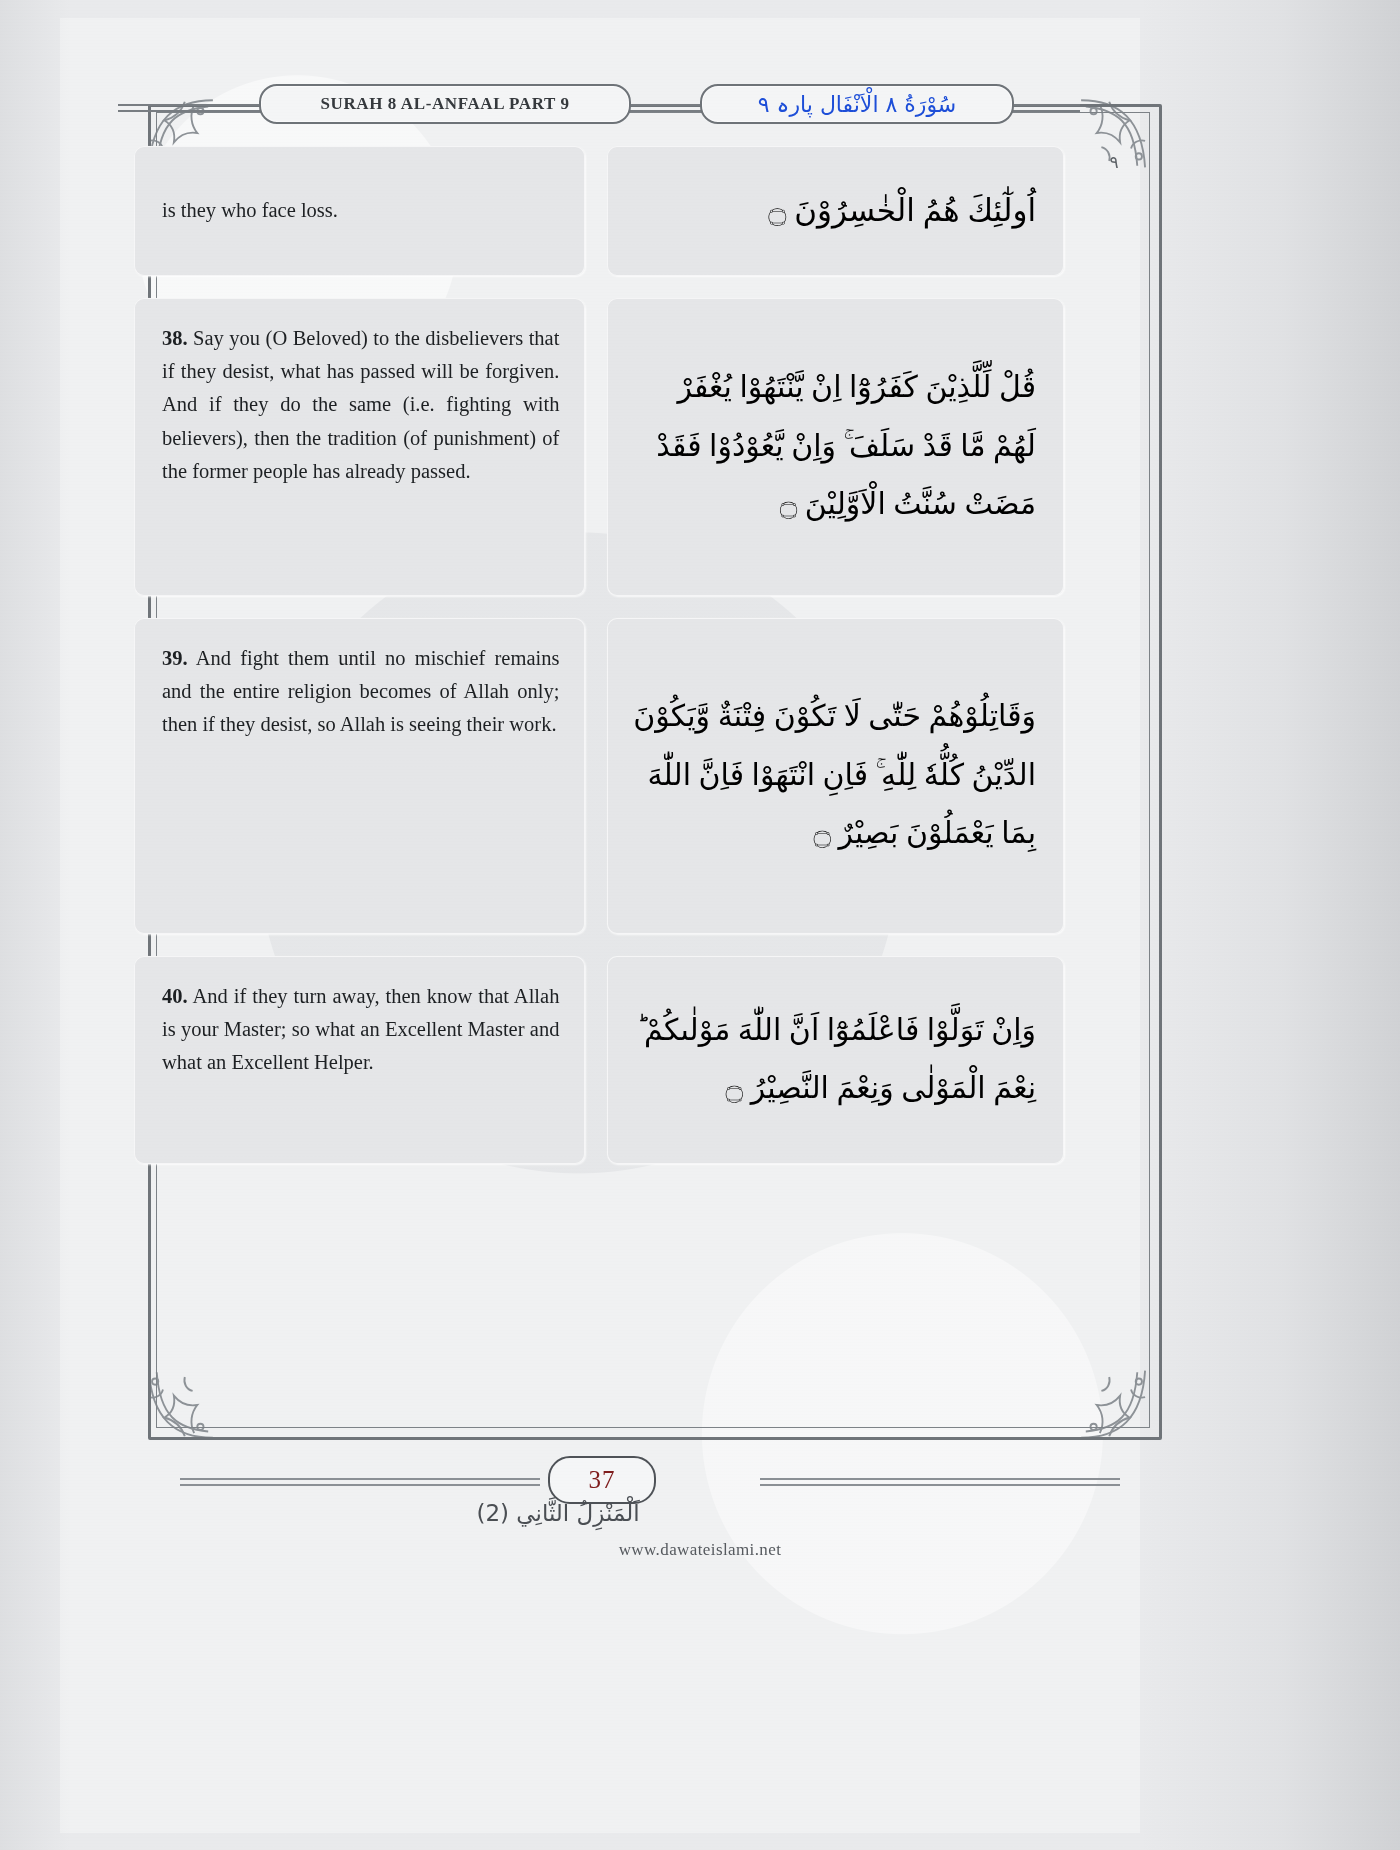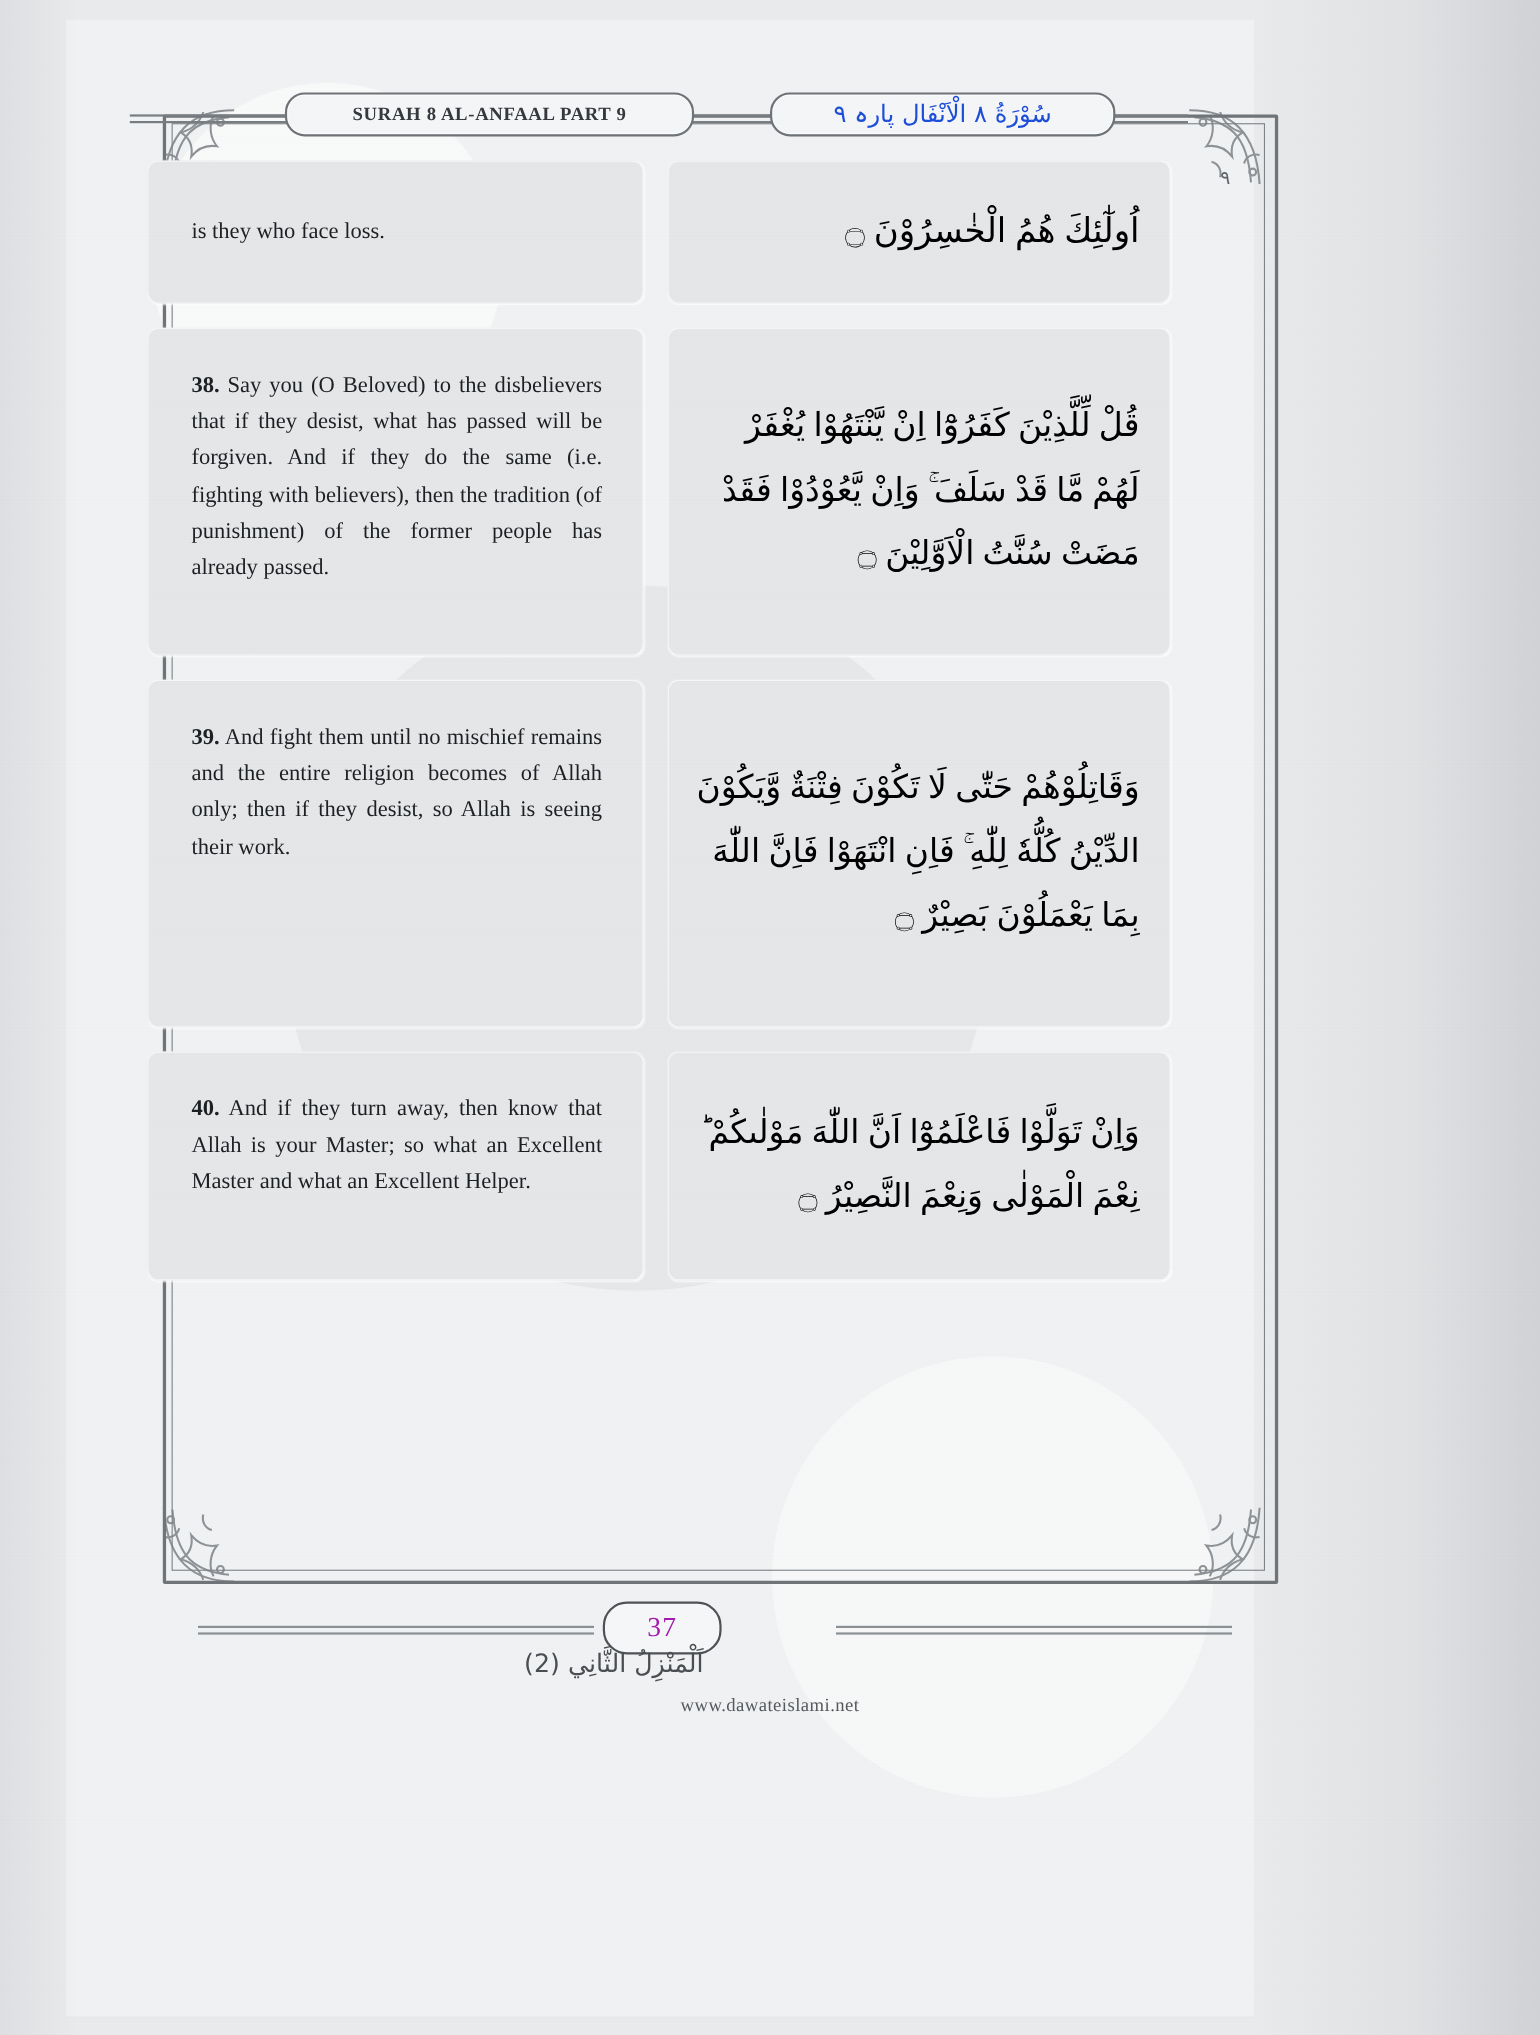--- a/index.html
+++ b/index.html
@@ -165,21 +165,21 @@
     justify-content: flex-end;
   }
 
   .eng-text {
     font-family: "Liberation Serif", serif;
     font-size: 20.5px;
     line-height: 1.62;
     color: #1d2023;
     text-align: justify;
     text-justify: inter-word;
-    margin: 12px;
+    margin: 0;
   }
   .eng-text .vnum {
     font-weight: bold;
   }
 
   .ara-text {
     font-family: "DejaVu Sans", sans-serif;
     direction: rtl;
     text-align: right;
     font-size: 30px;
@@ -222,21 +222,21 @@
     border: 2.5px solid #4e5257;
     border-radius: 22px;
     background: #f5f6f7;
     display: flex;
     align-items: center;
     justify-content: center;
   }
   .page-num {
     font-family: "Liberation Serif", serif;
     font-size: 25px;
-    color: #a21caf;
+    color: #7f1d1d;
     letter-spacing: 1px;
   }
 
   .manzil {
     position: absolute;
     left: 0;
     top: 1500px;
     width: 1116px;
     text-align: center;
     font-family: "DejaVu Sans", sans-serif;

